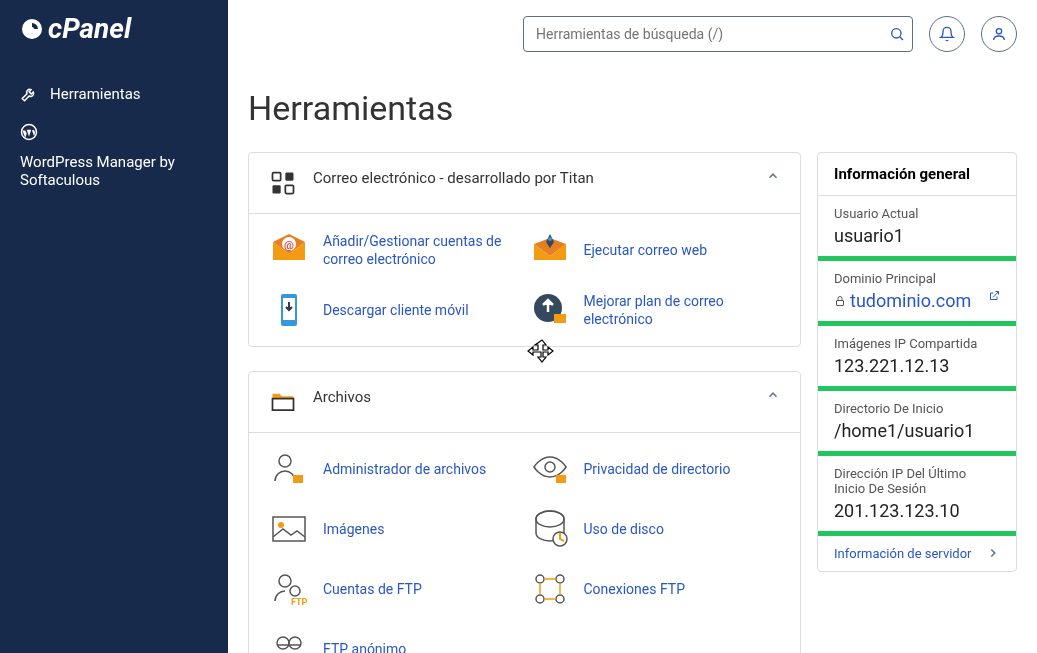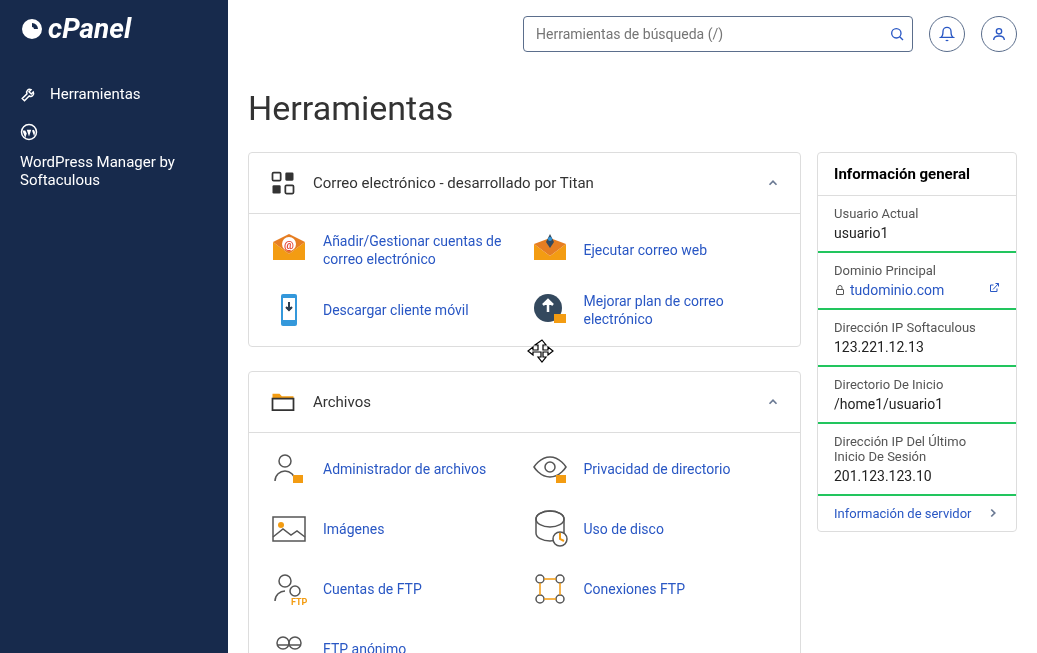--- a/index.html
+++ b/index.html
@@ -11,32 +11,32 @@
 .main{flex:1;display:flex;flex-direction:column;overflow:hidden}
 .topbar{display:flex;align-items:center;padding:16px 20px;gap:16px}
 .search-wrap{flex:1;max-width:390px;position:relative;margin-left:auto}
 .search{width:100%;height:36px;border:1px solid #5b6e8c;border-radius:4px;padding:0 38px 0 12px;font-size:14px;color:#555}
 .search-icon-btn{position:absolute;right:8px;top:50%;transform:translateY(-50%);color:#2957c4;background:none;border:none;cursor:pointer}
 .circle-btn{width:36px;height:36px;border-radius:50%;border:1.5px solid #5b6e8c;background:#fff;display:flex;align-items:center;justify-content:center;cursor:pointer;color:#2957c4}
 .content{flex:1;padding:0 20px 20px;overflow-y:auto;display:flex;gap:16px;align-items:flex-start}
 .page-title{font-size:34px;font-weight:400;color:#333;padding:20px 20px 24px}
 .left-col{flex:1;display:flex;flex-direction:column;gap:24px}
 .panel{border:1px solid #ddd;border-radius:4px;background:#fff}
-.panel-header{display:flex;align-items:center;padding:16px 20px;gap:16px;border-bottom:1px solid #ddd;cursor:pointer}
+.panel-header{display:flex;align-items:flex-start;padding:16px 20px;gap:16px;border-bottom:1px solid #ddd;cursor:pointer}
 .panel-title{flex:1;font-size:15px;color:#333}
 .panel-body{padding:16px 20px;display:grid;grid-template-columns:1fr 1fr;gap:20px 10px}
 .tool-item{display:flex;align-items:center;gap:14px;cursor:pointer}
 .tool-icon{width:40px;height:40px;flex-shrink:0;display:flex;align-items:center;justify-content:center}
 .tool-label{color:#2957c4;font-size:14px;line-height:1.3}
 .right-col{width:200px;border:1px solid #ddd;border-radius:4px}
 .info-header{padding:12px 16px;font-weight:700;font-size:15px;border-bottom:1px solid #ddd}
-.info-row{padding:10px 16px;border-bottom:2px solid #22c55e;font-size:13px}
+.info-row{padding:10px 16px;border-bottom:5px solid #22c55e;font-size:13px}
 .info-row:last-child{border-bottom:none}
 .info-label{color:#555;margin-bottom:4px;font-size:13px}
-.info-value{color:#222;font-size:14px}
+.info-value{color:#222;font-size:18px}
 .info-link{color:#2957c4;cursor:pointer;display:flex;align-items:flex-start;justify-content:space-between}
 .chevron{color:#6b7a94}
 .move-cursor{position:absolute;left:526px;top:338px;pointer-events:none}
 svg{display:block}
 .header-icon{width:28px;height:28px;flex-shrink:0}
 </style>
 </head>
 <body>
 
 <div class="sidebar">
@@ -257,21 +257,21 @@
                 <path d="M8 11V7a4 4 0 018 0v4"></path>
               </svg>
             <span style="color:#2957c4">tudominio.com</span>
           </span>
           <svg width="12" height="12" viewBox="0 0 24 24" fill="none" stroke="#2957c4" stroke-width="2">
               <path d="M18 13v6H5V6h6m4-3h6v6m0-6L10 15"></path>
             </svg>
         </div>
       </div>
       <div class="info-row">
-        <div class="info-label">Dirección IP Softaculous</div>
+        <div class="info-label">Imágenes IP Compartida</div>
         <div class="info-value">123.221.12.13</div>
       </div>
       <div class="info-row">
         <div class="info-label">Directorio De Inicio</div>
         <div class="info-value">/home1/usuario1</div>
       </div>
       <div class="info-row">
         <div class="info-label">Dirección IP Del Último Inicio De Sesión</div>
         <div class="info-value">201.123.123.10</div>
       </div>

